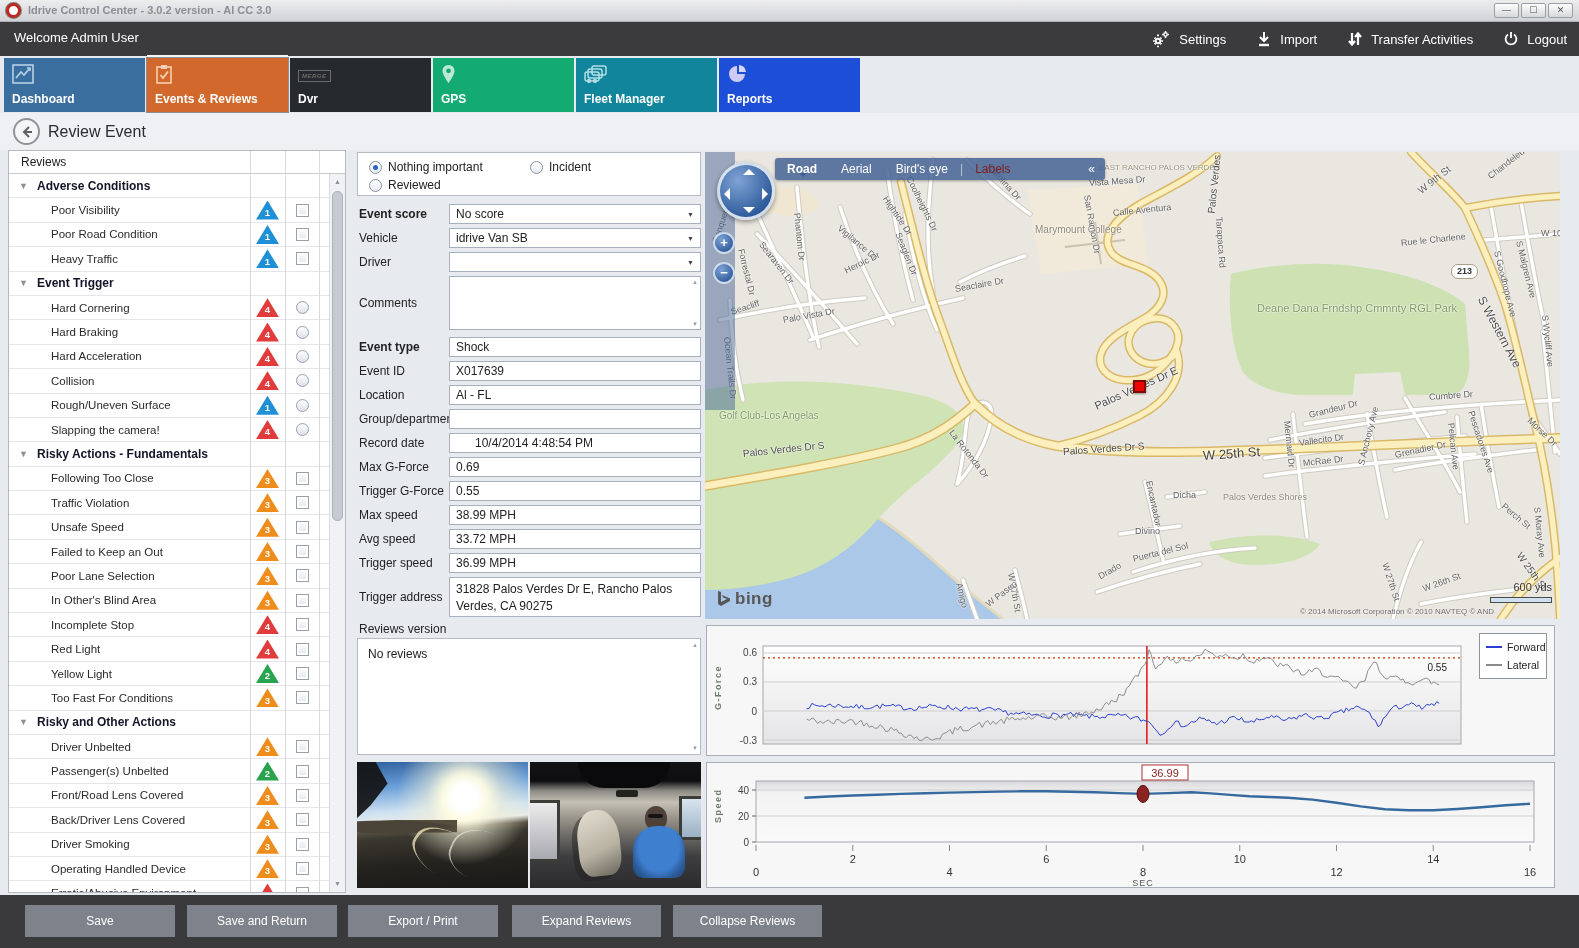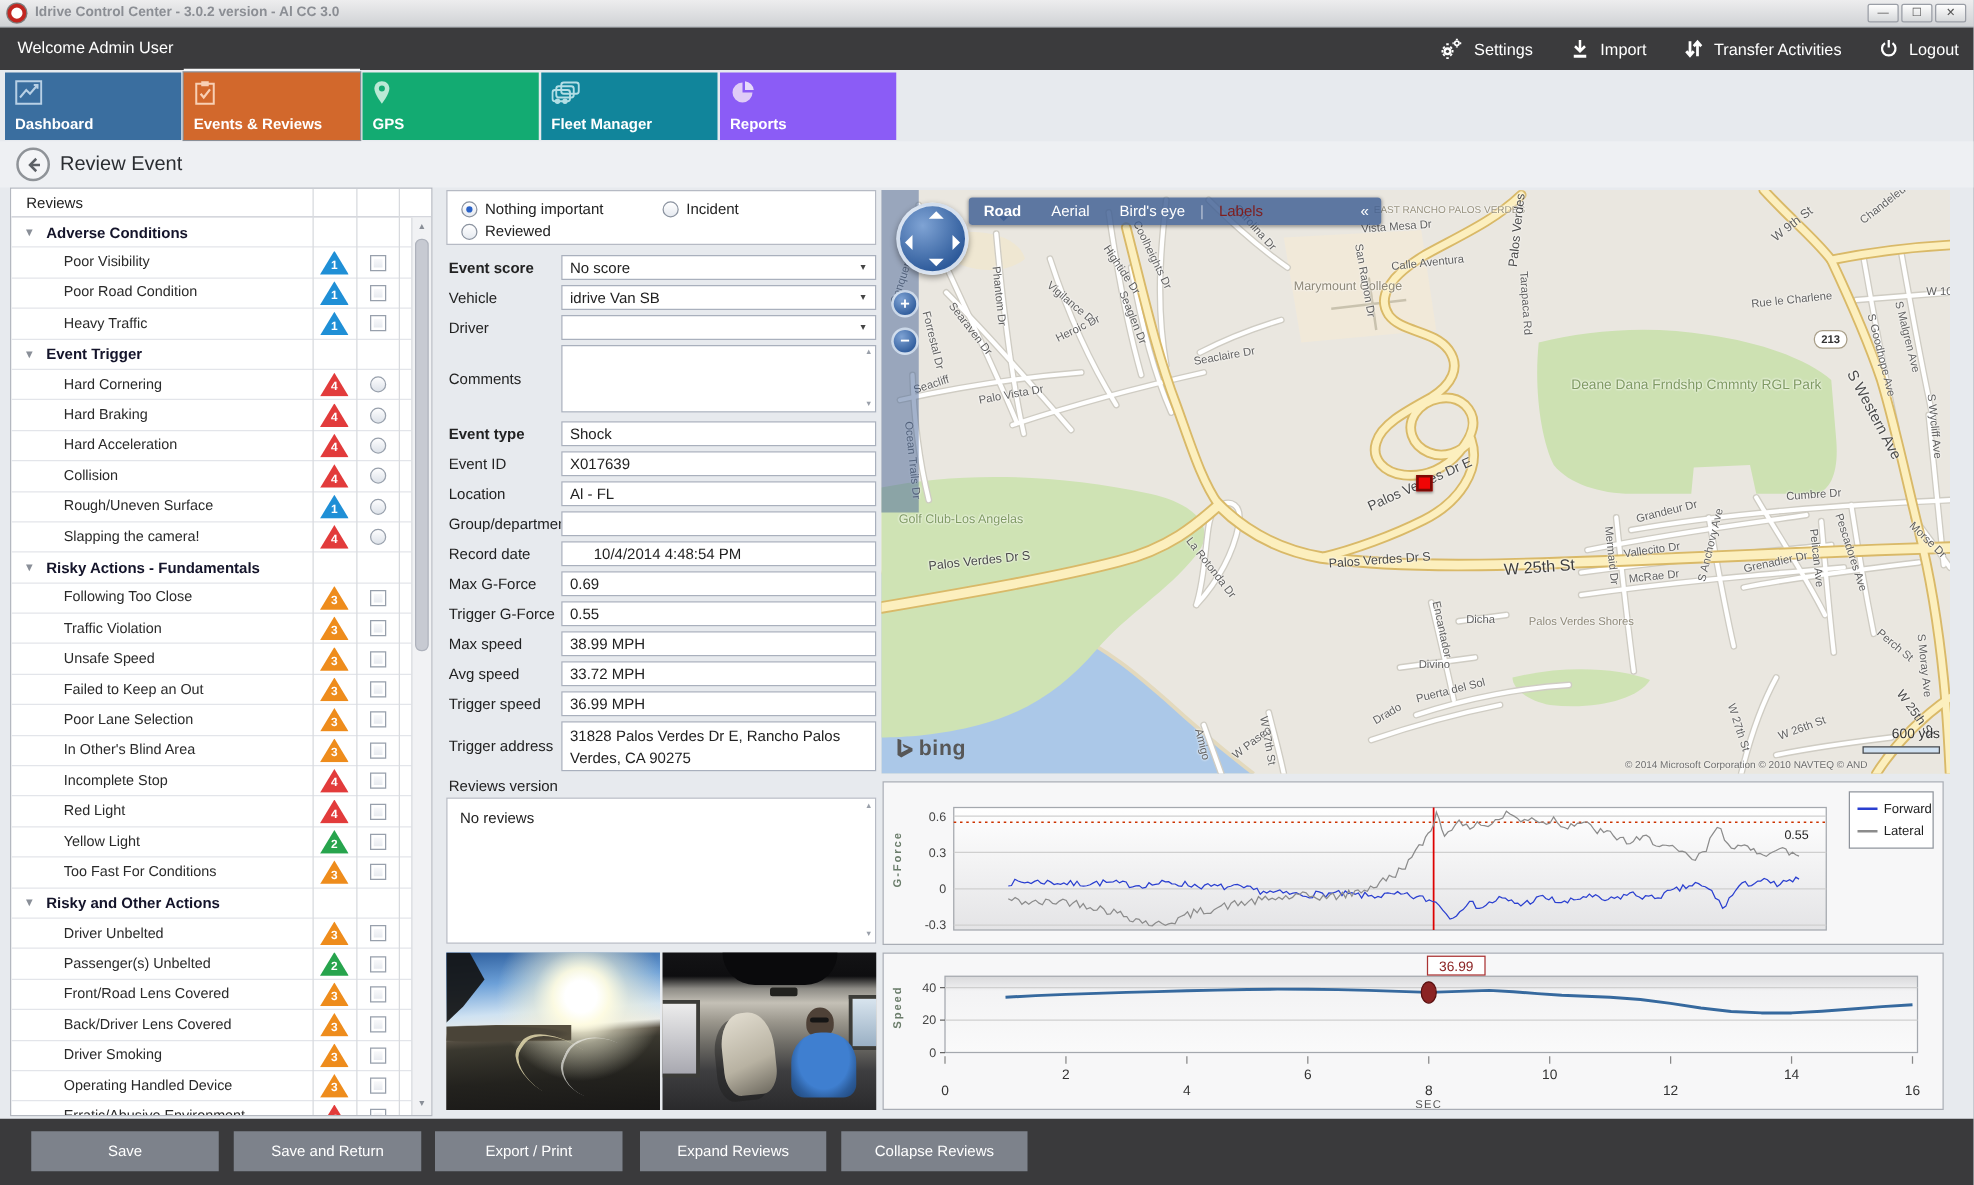--- a/index.html
+++ b/index.html
@@ -224,40 +224,44 @@
         <span class="tlabel">Dashboard</span>
       </div>
       <div class="tab active" style="background: rgb(210, 104, 44);">
         <span class="ticon"><svg width="18" height="20" viewBox="0 0 18 20">
             <rect x="2" y="3" width="14" height="16" fill="none" stroke="#ffe2cc" stroke-width="1.6"></rect>
             <rect x="6" y="1" width="6" height="4" fill="#ffe2cc"></rect>
             <path d="M5.5 11 L8 14 L13 7.5" fill="none" stroke="#ffe2cc" stroke-width="1.8"></path>
           </svg></span>
         <span class="tlabel">Events &amp; Reviews</span>
       </div>
+      <div class="tab" style="background: rgb(38, 41, 45);">
+        <span class="ticon"><span class="merge-box">MERGE</span></span>
+        <span class="tlabel">Dvr</span>
+      </div>
       <div class="tab" style="background: rgb(19, 171, 114);">
         <span class="ticon"><svg width="15" height="20" viewBox="0 0 15 20">
             <path d="M7.5 1 C3.8 1 1.5 3.8 1.5 7 C1.5 11 7.5 19 7.5 19 C7.5 19 13.5 11 13.5 7 C13.5 3.8 11.2 1 7.5 1 Z" fill="#d8f4e8"></path>
             <circle cx="7.5" cy="6.8" r="2.4" fill="#13ab72"></circle>
           </svg></span>
         <span class="tlabel">GPS</span>
       </div>
       <div class="tab" style="background: rgb(17, 133, 155);">
         <span class="ticon"><svg width="26" height="20" viewBox="0 0 26 20">
             <g fill="none" stroke="#cfeef2" stroke-width="1.5">
               <rect x="8" y="2" width="14" height="9" rx="2"></rect>
               <rect x="4" y="5" width="14" height="9" rx="2"></rect>
               <rect x="1" y="8" width="14" height="9" rx="2"></rect>
               <circle cx="5" cy="17" r="1.4" fill="#cfeef2"></circle>
               <circle cx="11" cy="17" r="1.4" fill="#cfeef2"></circle>
             </g>
           </svg></span>
         <span class="tlabel">Fleet Manager</span>
       </div>
-      <div class="tab" style="background: #8b5cf6;">
+      <div class="tab" style="background: #1d4ed8;">
         <span class="ticon"><svg width="20" height="20" viewBox="0 0 20 20">
             <path d="M10 2 A8 8 0 1 0 18 10 L10 10 Z" fill="#efe0f8"></path>
             <path d="M12 1 A8 8 0 0 1 19 8 L12 8 Z" fill="#f7effc"></path>
           </svg></span>
         <span class="tlabel">Reports</span>
       </div>
     </div>
 
   <div class="abs page-head">
     <div class="abs back-btn">

